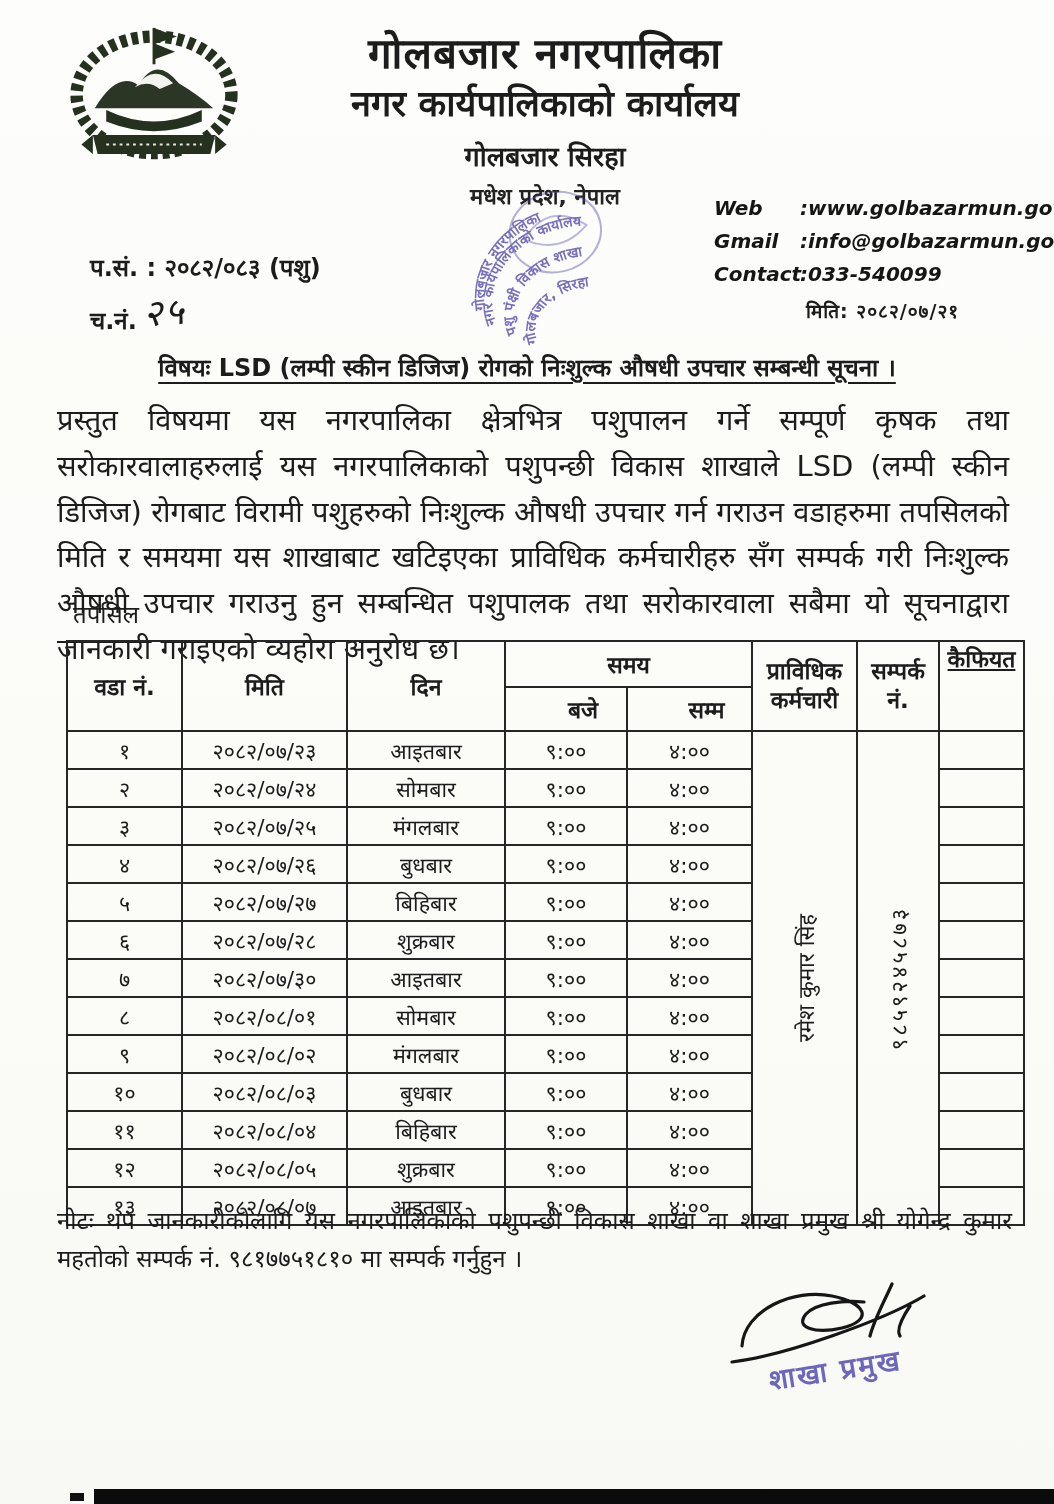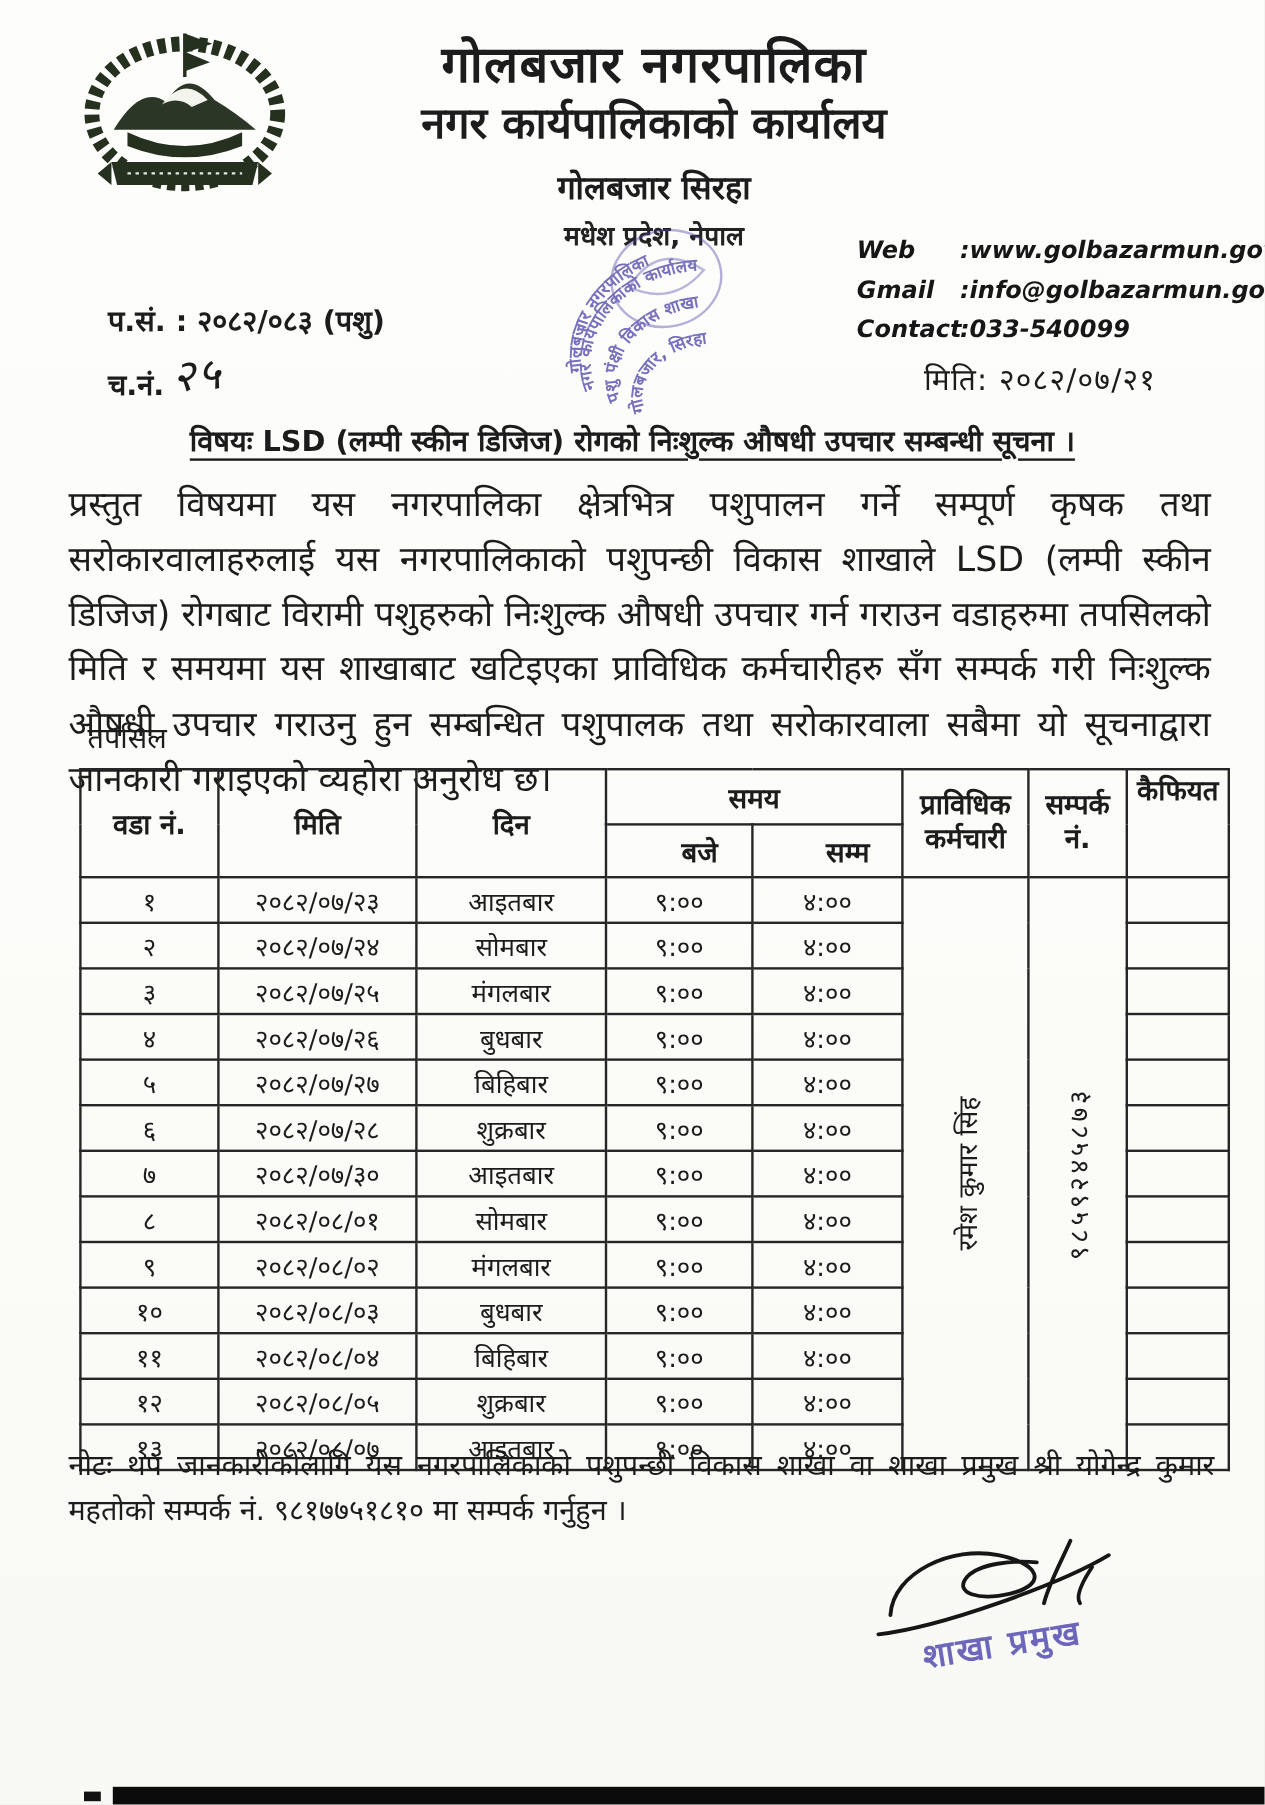--- a/index.html
+++ b/index.html
@@ -17,21 +17,21 @@
   .h-place{font-size:27px;font-weight:bold;margin-top:10px;}
   .h-prov{font-size:22px;font-weight:600;margin-top:6px;color:#222;}
   .stamp-svg{position:absolute;left:462px;top:178px;width:216px;height:168px;opacity:.88;}
   .ref-block{position:absolute;left:90px;top:222px;font-size:24px;font-weight:600;margin-top:28px;}
   .ref-line{margin-bottom:10px;}
   .chalani{display:flex;align-items:flex-end;}
   .hand-num{font-size:37px;font-weight:500;font-style:italic;margin-left:6px;margin-top:-8px;transform:rotate(-4deg);letter-spacing:2px;}
   .contact-block{position:absolute;left:714px;top:196px;font-style:italic;font-size:20px;font-weight:600;color:#161616;}
   .c-row{display:flex;margin-bottom:9px;}
   .c-label{width:86px;}
-  .date-line{position:absolute;left:770px;top:298px;font-size:25px;font-weight:400;letter-spacing:1px;}
+  .date-line{position:absolute;left:806px;top:298px;font-size:19px;font-weight:700;letter-spacing:1px;}
   
   .subject{position:absolute;left:0;top:350px;width:100%;text-align:center;}
   .subject span{font-size:24px;font-weight:bold;text-decoration:underline;text-underline-offset:6px;}
   
   .body-par{position:absolute;left:57px;top:398px;width:952px;font-size:29px;line-height:1.58;text-align:justify;}
   .tapasil{position:absolute;left:57px;top:597px;font-size:24px;font-weight:400;margin-left:16px;}
   
   .sched{position:absolute;left:66px;top:640px;border-collapse:collapse;table-layout:fixed;width:957px;}
   .sched td{border:2px solid #262626;text-align:center;vertical-align:middle;padding:0 2px;overflow:hidden;}
   .sched tr.h1 td{height:44px;font-size:23px;font-weight:600;}
@@ -137,21 +137,21 @@
         <col style="width:85px">
     </colgroup>
     <tbody>
         <tr class="h1">
       <td rowspan="2">वडा नं.</td>
       <td rowspan="2">मिति</td>
       <td rowspan="2">दिन</td>
       <td colspan="2">समय</td>
       <td rowspan="2" class="two-line">प्राविधिक कर्मचारी</td>
       <td rowspan="2" class="two-line">सम्पर्क नं.</td>
-      <td rowspan="2" style="vertical-align:top;">कैफियत</td>
+      <td rowspan="2" style="vertical-align:top;text-decoration:underline;">कैफियत</td>
     </tr>
     <tr class="h2">
       <td>बजे</td>
       <td>सम्म</td>
     </tr>
 
     <tr class="dr">
       <td>१</td>
       <td>२०८२/०७/२३</td>
       <td>आइतबार</td>

